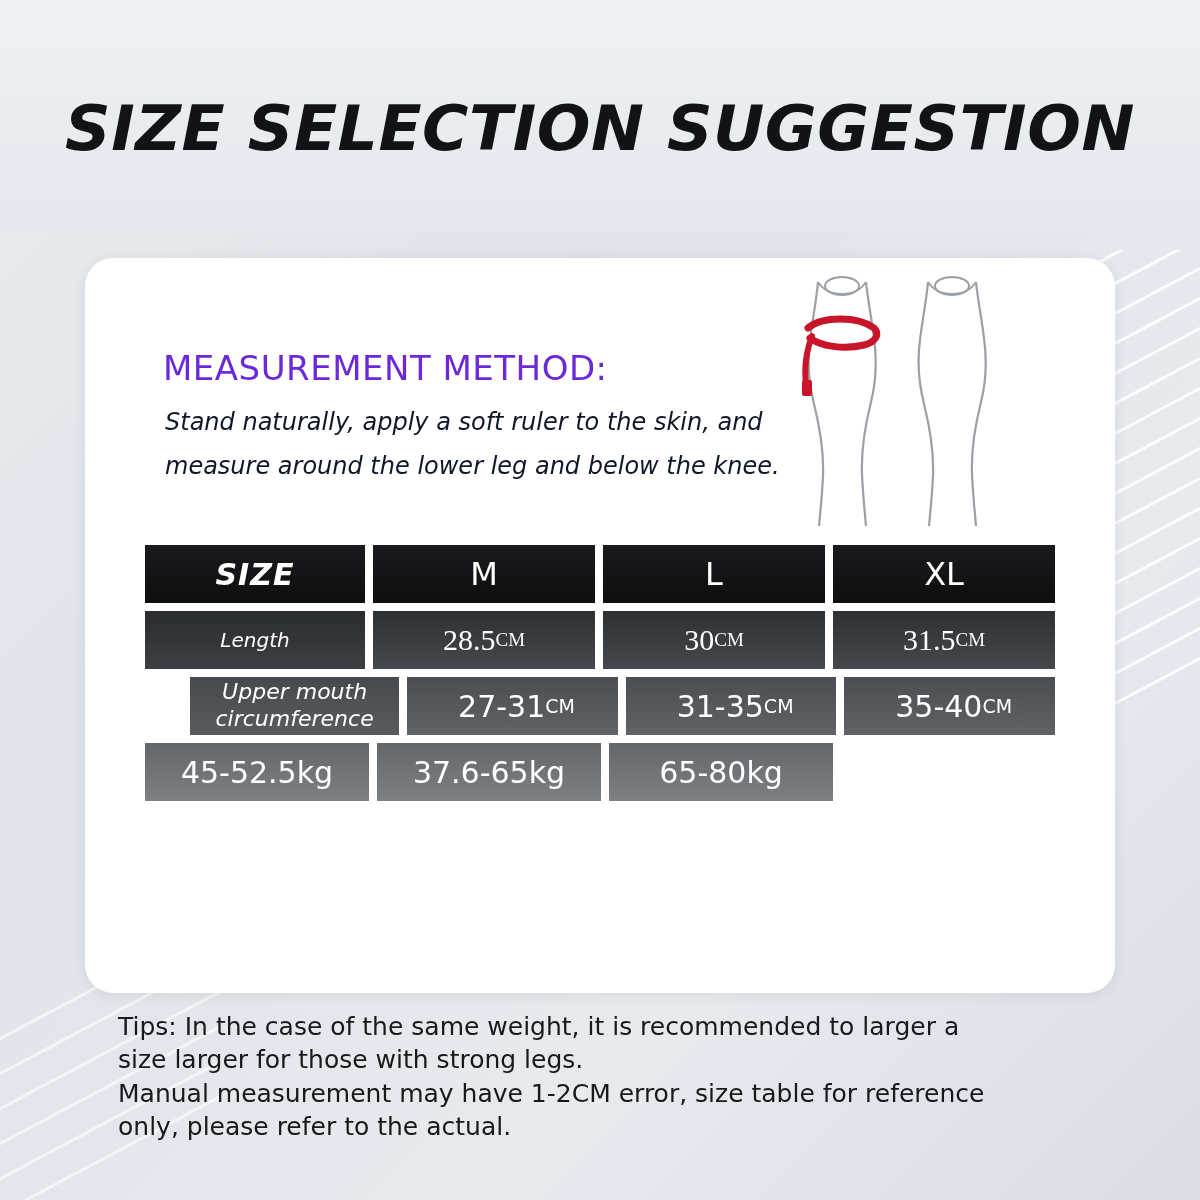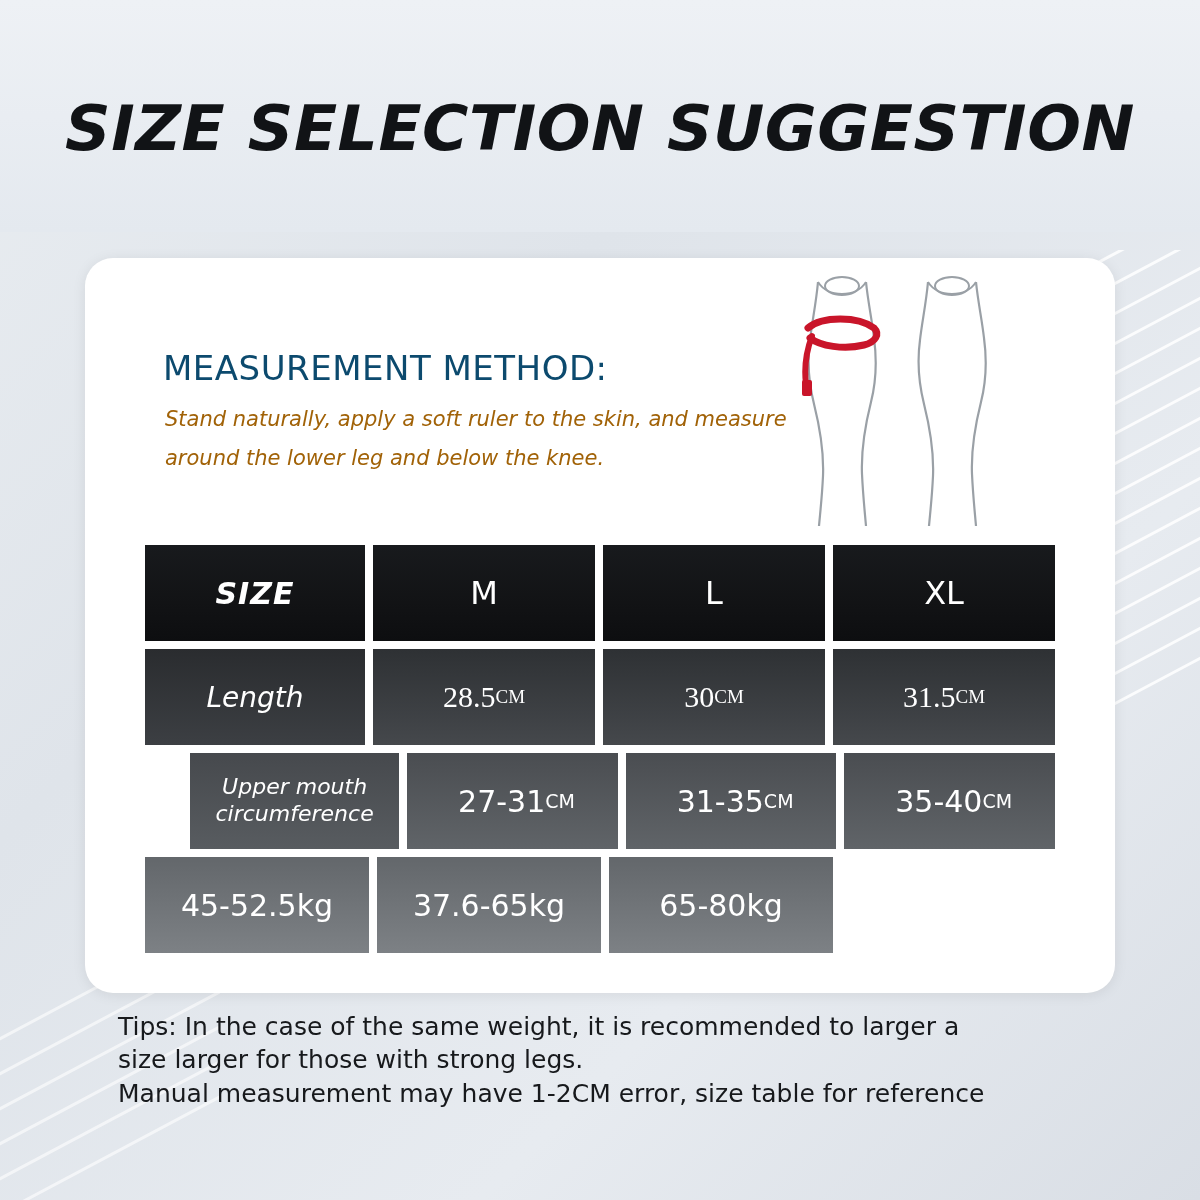--- a/index.html
+++ b/index.html
@@ -71,50 +71,50 @@
     background: #ffffff;
     border-radius: 28px;
     box-shadow: 0 2px 14px rgba(0,0,0,0.08);
   }
 
   .mm-title {
     position: absolute;
     top: 90px; left: 78px;
     font-family: "DejaVu Sans", sans-serif;
     font-size: 34px;
-    color: #0c4a6e;
+    color: #6d28d9;
     letter-spacing: 0.5px;
   }
   .mm-desc {
     position: absolute;
     top: 142px; left: 80px;
     width: 650px;
     font-family: "DejaVu Sans", sans-serif;
     font-style: italic;
-    font-size: 21px;
+    font-size: 24px;
     line-height: 1.85;
-    color: #a16207;
+    color: #0f172a;
   }
 
   
   .legs {
     position: absolute;
     top: 18px; left: 715px;
     width: 225px; height: 255px;
   }
 
   
   .table {
     position: absolute;
     top: 287px; left: 60px;
     width: 910px;
   }
   .row { display: flex; margin-bottom: 8px; }
   .cell {
-    height: 96px;
+    height: 58px;
     margin-right: 8px;
     display: flex;
     align-items: center;
     justify-content: center;
     color: #ffffff;
     text-align: center;
     font-family: "DejaVu Sans", sans-serif;
   }
   .cell:last-child { margin-right: 0; }
   .c-label { width: 222px; }
@@ -126,21 +126,21 @@
   .hdr-label { font-size: 30px; font-style: italic; font-weight: 700; letter-spacing: 1px; }
   .hdr-val { font-size: 32px; font-weight: 400; }
 
   .r-label-1 { background: linear-gradient(180deg, #2a2c2f 0%, #3c3f43 100%); }
   .r-val-1   { background: linear-gradient(180deg, #2e3134 0%, #45484c 100%); font-family: Liberation Serif, serif; }
   .r-label-2 { background: linear-gradient(180deg, #46494d 0%, #585c60 100%); margin-left: 45px; }
   .r-val-2   { background: linear-gradient(180deg, #4a4d51 0%, #606468 100%); padding-left: 8px; }
   .r-label-3 { background: linear-gradient(180deg, #5e6266 0%, #75797d 100%); }
   .r-val-3   { background: linear-gradient(180deg, #63676b 0%, #7d8185 100%); }
 
-  .lbl-italic { font-size: 28px; font-style: italic; font-weight: 400; }
+  .lbl-italic { font-size: 20px; font-style: italic; font-weight: 400; }
   .lbl-small  { font-size: 22px; font-style: italic; font-weight: 400; line-height: 1.22; padding: 0 8px; }
   .val-txt    { font-size: 30px; font-weight: 400; }
   .val-txt .u { font-size: 19px; }
 
   
   .tips {
     position: absolute;
     top: 1010px; left: 118px;
     width: 1000px;
     font-family: "DejaVu Sans", sans-serif;
@@ -266,13 +266,14 @@
         </div>
     </div>
 
   </div>
 </div>
 
 <div class="tips">
   <p>Tips: In the case of the same weight, it is recommended to larger a</p>
   <p>size larger for those with strong legs.</p>
   <p>Manual measurement may have 1-2CM error, size table for reference</p>
+  <p>only, please refer to the actual.</p>
 </div>
 
 </body></html>

